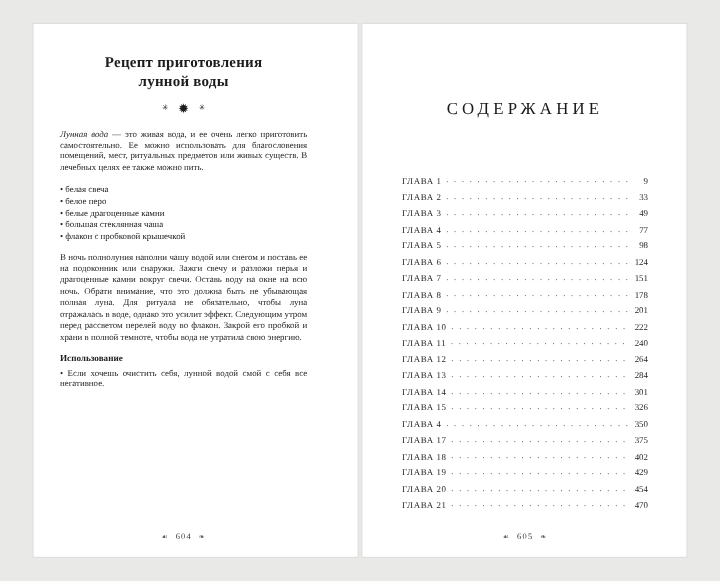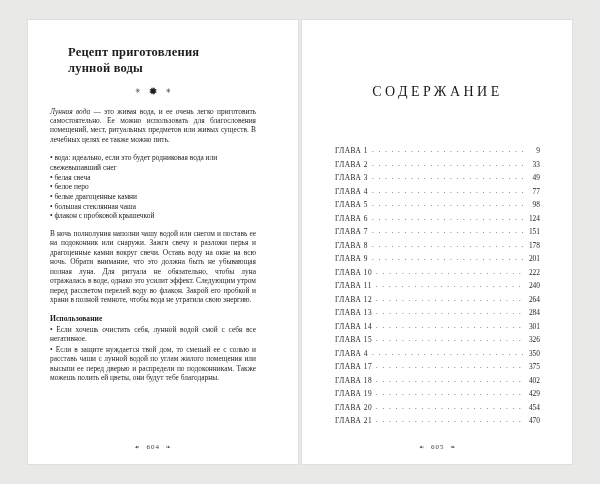--- a/index.html
+++ b/index.html
@@ -16,21 +16,21 @@
     width:270px; height:444px;
     position:relative;
     box-shadow:0 0 0 1px rgba(0,0,0,0.04);
   }
   .page.left  { padding:24px 42px 0 22px; }
   .page.right { padding:0 32px 16px 33px; }
 
   
   .recipe-title {
     font-size:12.5px; font-weight:700; line-height:1.3;
-    max-width:170px; margin:0 auto 7px;
+    text-align:center; max-width:170px; margin:0 auto 7px;
     color:#1d1d1d; letter-spacing:0.2px;
   }
   .ornament { text-align:center; margin-bottom:10px; line-height:11px; color:#1d1d1d; }
   .ornament .st-s { font-size:6.5px; vertical-align:2px; margin:0 4px; }
   .ornament .st-b { font-size:11px; }
   .body {
     font-size:7.4px; line-height:1.28; text-align:justify;
     color:#262626;
   }
   .intro { margin-bottom:9px; }
@@ -80,38 +80,36 @@
 
     <div class="ornament">
       <span class="st-s">✳</span>
       <span class="st-b">✹</span>
       <span class="st-s">✳</span>
     </div>
 
     <p class="body intro"><em>Лунная вода</em><span> — это живая вода, и ее очень легко приготовить самостоятельно. Ее можно использовать для благословения помещений, мест, ритуальных предметов или живых существ. В лечебных целях ее также можно пить.</span></p>
 
     <div class="list">
-  <p>• вода: идеально, если это будет родниковая вода или свежевыпавший снег</p>
 
   <p>• белая свеча</p>
 
   <p>• белое перо</p>
 
   <p>• белые драгоценные камни</p>
 
   <p>• большая стеклянная чаша</p>
 
   <p>• флакон с пробковой крышечкой</p>
 </div>
 
     <p class="body ritual">В ночь полнолуния наполни чашу водой или снегом и поставь ее на подоконник или снаружи. Зажги свечу и разложи перья и драгоценные камни вокруг свечи. Оставь воду на окне на всю ночь. Обрати внимание, что это должна быть не убывающая полная луна. Для ритуала не обязательно, чтобы луна отражалась в воде, однако это усилит эффект. Следующим утром перед рассветом перелей воду во флакон. Закрой его пробкой и храни в полной темноте, чтобы вода не утратила свою энергию.</p>
 
     <h2 class="sect">Использование</h2>
     <p class="body usage-p">• Если хочешь очистить себя, лунной водой смой с себя все негативное.</p>
-    <p class="body usage-p">• Если в защите нуждается твой дом, то смешай ее с солью и расставь чаши с лунной водой по углам жилого помещения или высыпи ее перед дверью и распредели по подоконникам. Также можешь полить ей цветы, они будут тебе благодарны.</p>
 
     <div class="pagefoot fl">
       <span class="fleuron">☙</span>
       <span>604</span>
       <span class="fleuron">❧</span>
     </div>
   </div>
 
   <div class="page right">
     <h1 class="toc-title">СОДЕРЖАНИЕ</h1>

